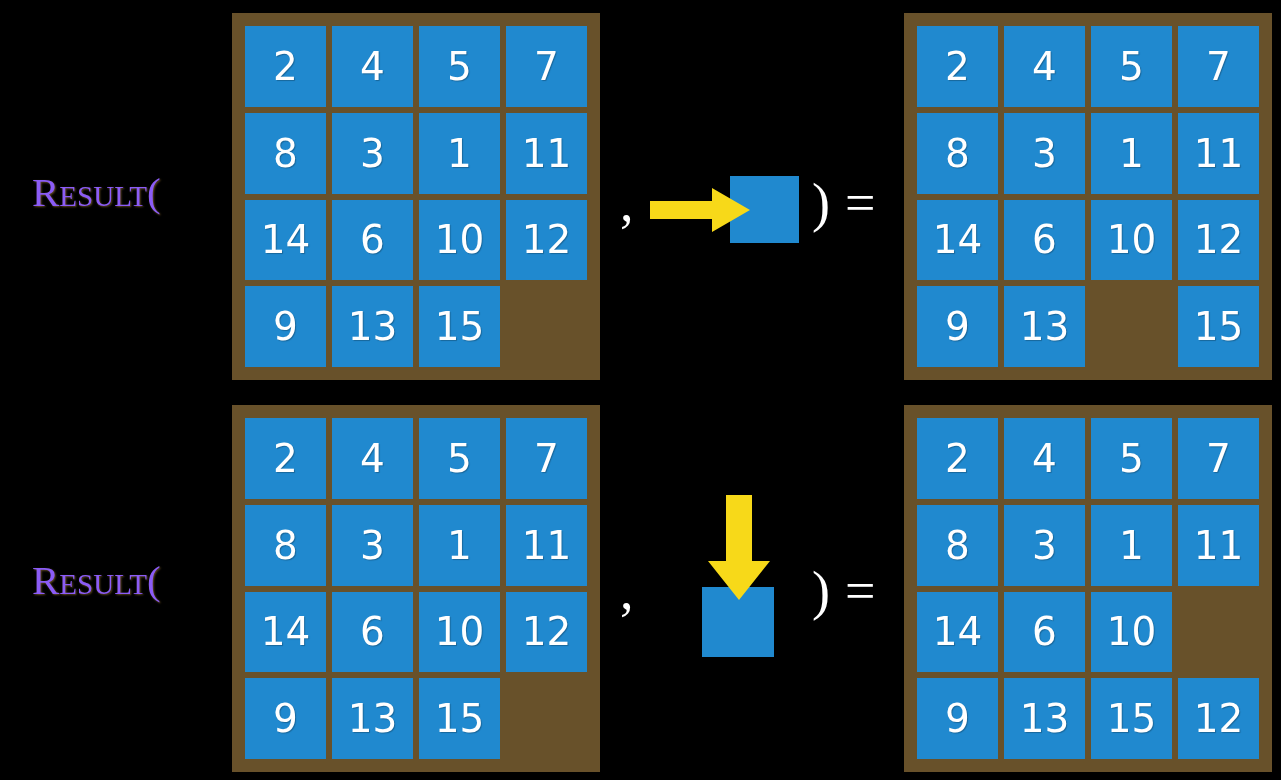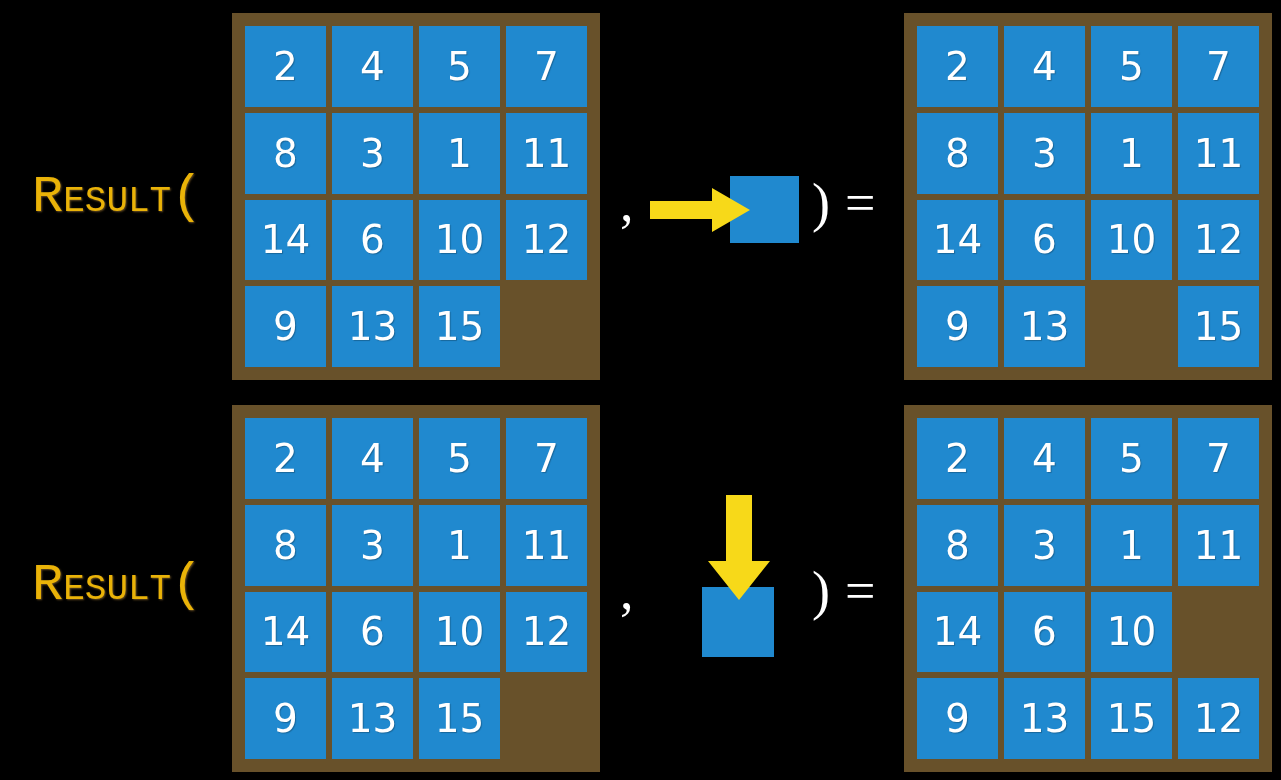--- a/index.html
+++ b/index.html
@@ -56,23 +56,23 @@
     user-select: none;
   }
   .tile.empty {
     background: transparent;
     color: transparent;
   }
 
   
   .result-label {
     position: absolute;
-    color: #eab308;
-    font-family: Liberation Mono, monospace;
-    font-size: 52px;
+    color: #8b5cf6;
+    font-family: Liberation Serif, serif;
+    font-size: 41px;
     font-variant: small-caps;
     line-height: 1;
     white-space: nowrap;
     text-shadow: 1px 1px 2px rgba(120,90,40,0.85);
   }
   .result-label.row1 { left: 32px; top: 172px; }
   .result-label.row2 { left: 32px; top: 560px; }
 
   
   .glyph {

